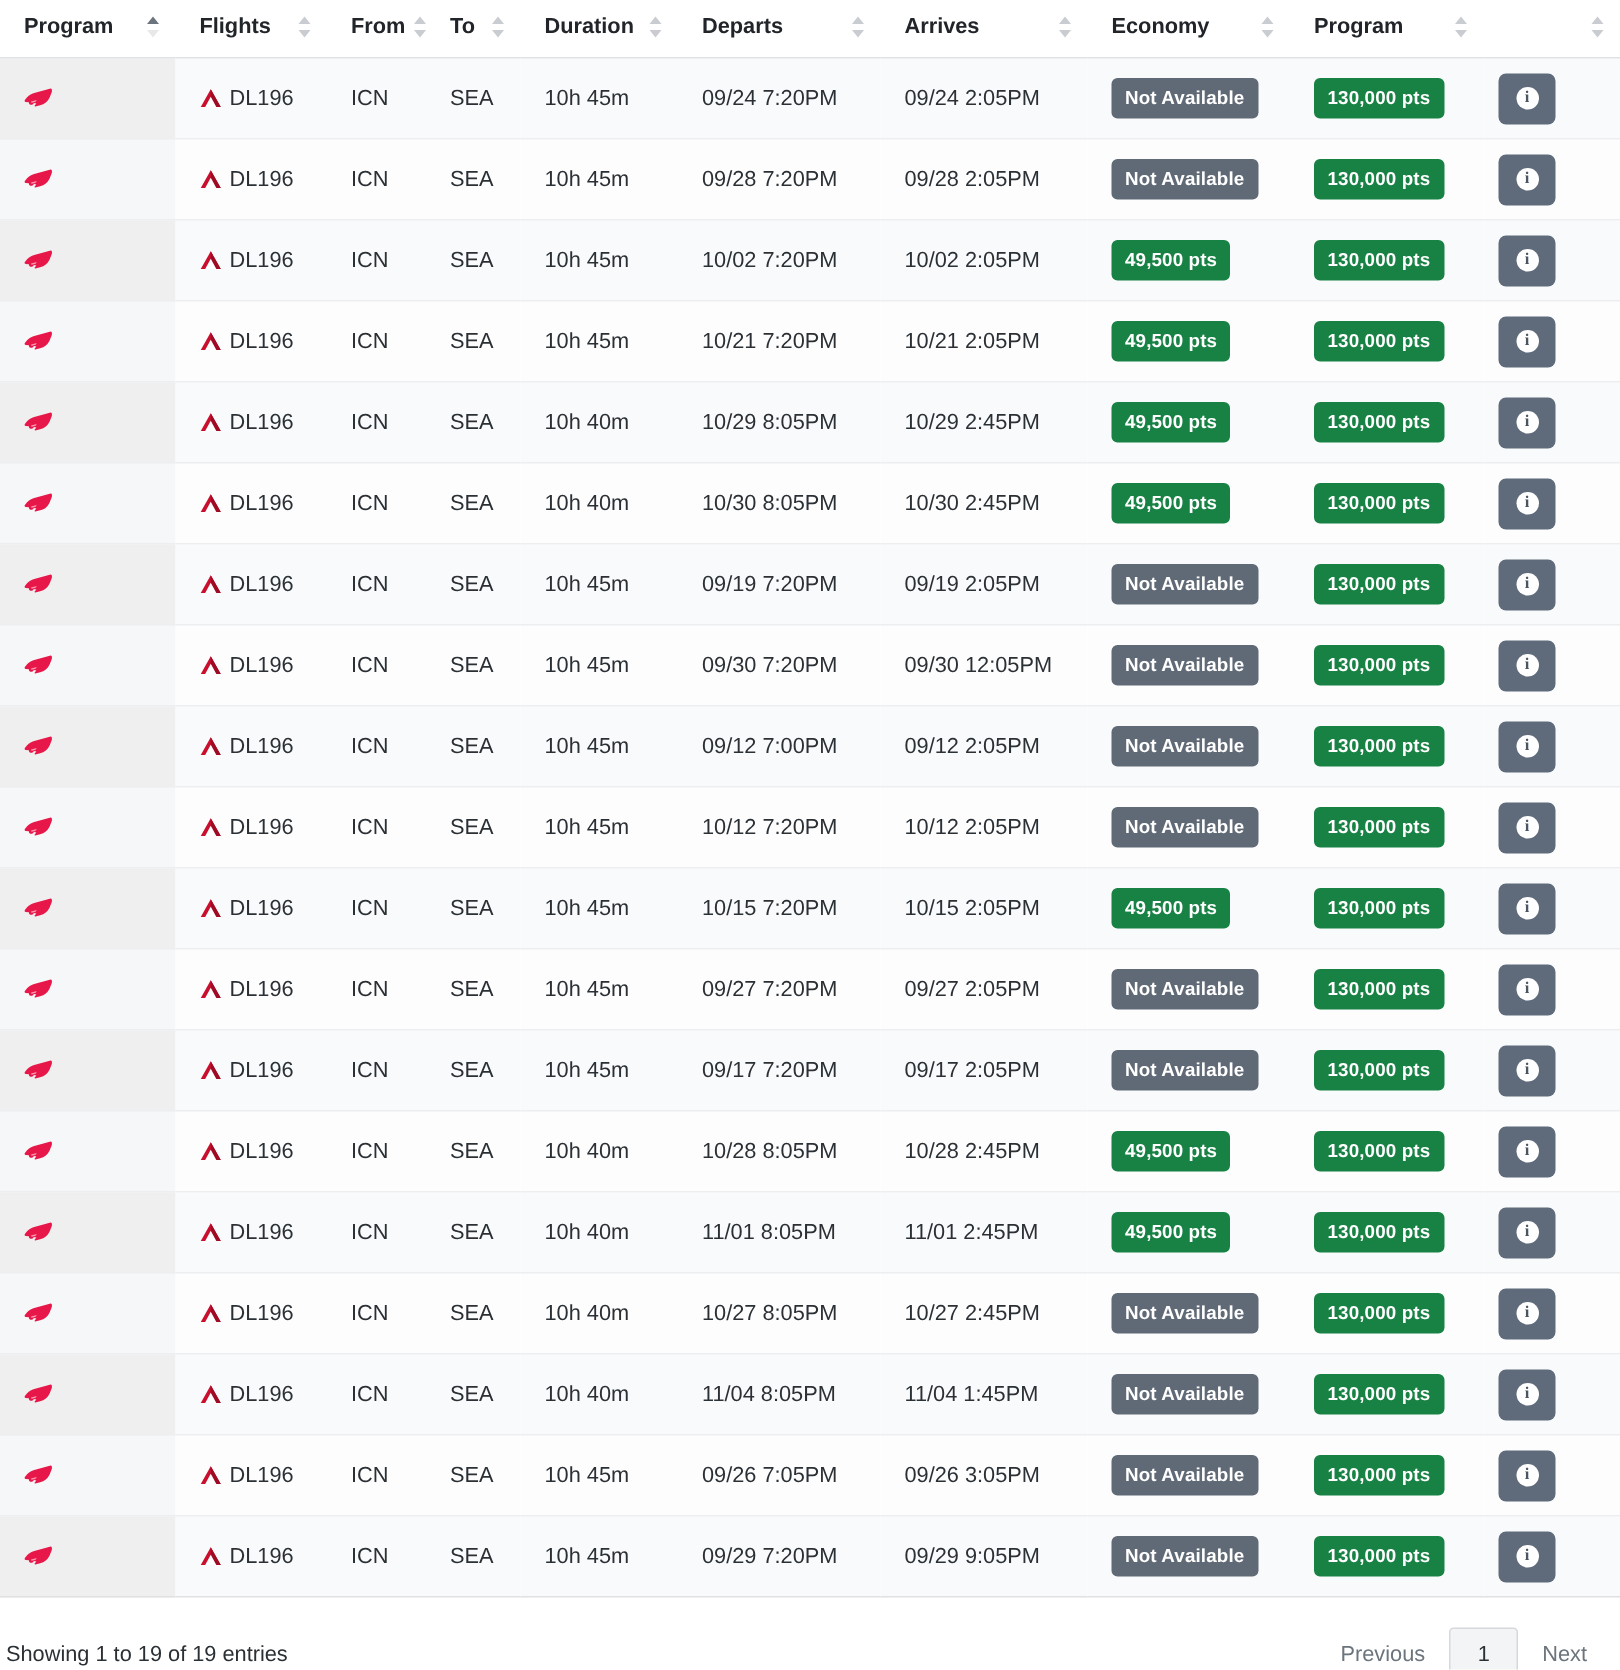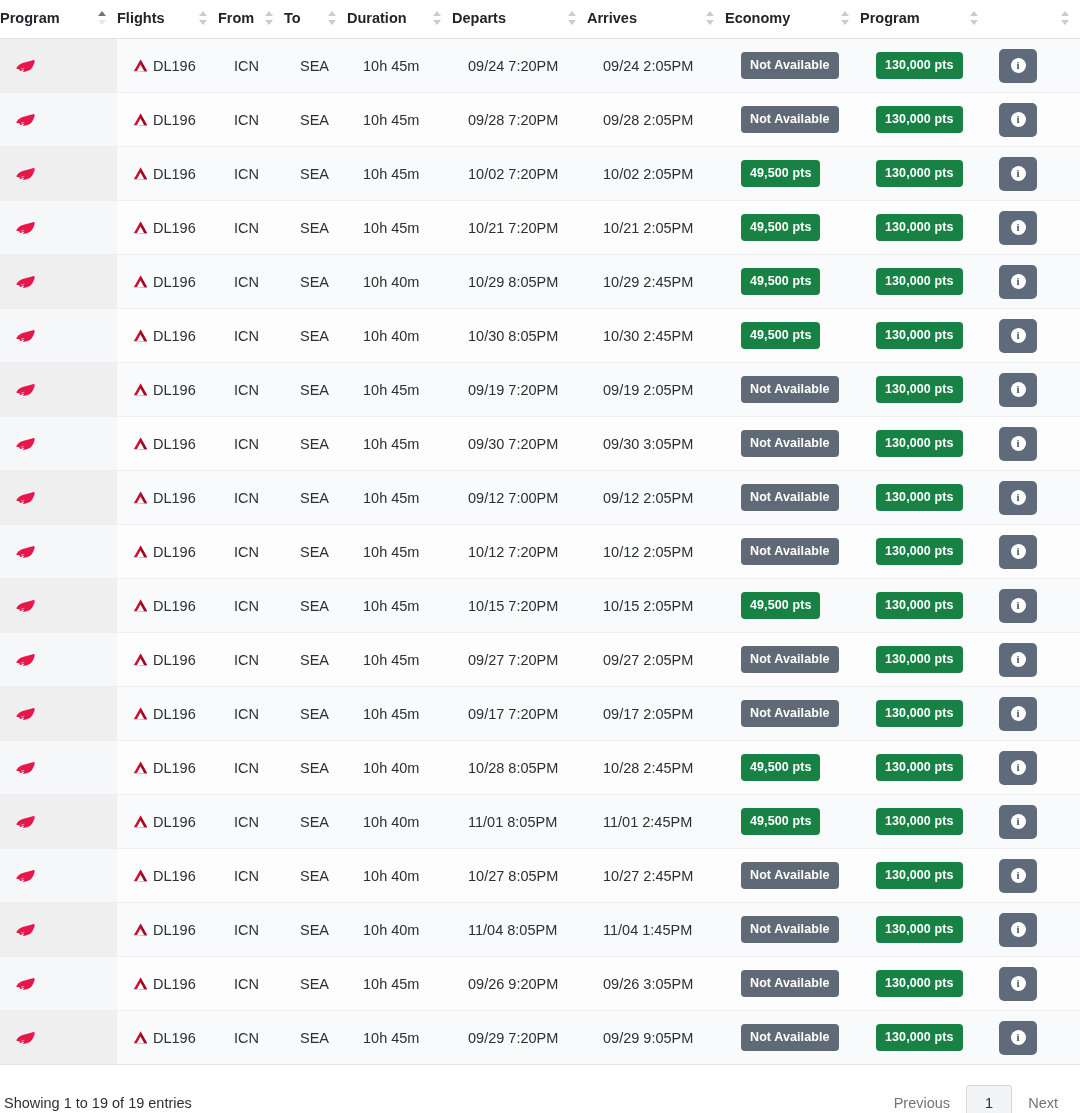--- a/index.html
+++ b/index.html
@@ -38,21 +38,21 @@
   col.c-economy  { width: 135px; }
   col.c-business { width: 129px; }
   col.c-info     { width: 91px;  }
 
   
   thead th {
     font-size: 14.5px;
     font-weight: bold;
     color: #212529;
     text-align: left;
-    padding: 10px 8px 12px 0;
+    padding: 10px 8px 12px 16px;
     border-bottom: 1px solid #dfe1e3;
     background: #ffffff;
     vertical-align: middle;
     position: relative;
     white-space: nowrap;
     cursor: pointer;
     user-select: none;
   }
   thead th.sorted-col {
     background: #ffffff;
@@ -519,21 +519,21 @@
                   <path d="M8 0.6 L15.2 13.2 L8 13.2 Z" fill="#9e0b24"></path>
                   <path d="M8 6.0 L12.0 13.2 L4.0 13.2 Z" fill="#ffffff"></path>
                 </svg></span>
               <span class="flight-no">DL196</span>
             </span>
           </td>
           <td>ICN</td>
           <td>SEA</td>
           <td>10h 45m</td>
           <td>09/30 7:20PM</td>
-          <td>09/30 3:05PM</td>
+          <td>09/30 12:05PM</td>
           <td><span class="badge gray">Not Available</span></td>
           <td><span class="badge green">130,000 pts</span></td>
           <td class="info-cell"><button class="info-btn">
               <span class="info-glyph">i</span>
             </button></td>
         </tr>
         <tr>
           <td class="col-sorted"><span class="prog-logo"><svg viewBox="0 0 24 19" width="19" height="15" aria-hidden="true">
                 <path d="M22.5 1.2 L8.6 5.0 C6.2 5.7 4.0 7.0 2.4 8.9 L0.7 11.0 C0.2 11.6 0.6 12.5 1.4 12.6 L4.1 12.9 C4.0 13.6 4.3 14.3 4.9 14.7 C5.9 15.4 7.3 15.1 7.9 14.1 L8.3 13.5 L10.4 14.0 L9.0 15.6 C8.7 16.0 9.0 16.5 9.5 16.4 L13.6 15.5 C17.2 14.7 20.2 12.2 21.6 8.8 L23.3 4.6 C23.9 3.0 23.6 0.9 22.5 1.2 Z" fill="#e8174a"></path>
                 <path d="M5.9 12.3 L10.8 11.0 L9.6 12.6 L6.3 13.4 Z" fill="#ffffff" opacity="0.55"></path>
@@ -778,21 +778,21 @@
                   <path d="M8 0.6 L15.2 13.2 L0.8 13.2 Z" fill="#c8102e"></path>
                   <path d="M8 0.6 L15.2 13.2 L8 13.2 Z" fill="#9e0b24"></path>
                   <path d="M8 6.0 L12.0 13.2 L4.0 13.2 Z" fill="#ffffff"></path>
                 </svg></span>
               <span class="flight-no">DL196</span>
             </span>
           </td>
           <td>ICN</td>
           <td>SEA</td>
           <td>10h 45m</td>
-          <td>09/26 9:20PM</td>
+          <td>09/26 7:05PM</td>
           <td>09/26 3:05PM</td>
           <td><span class="badge gray">Not Available</span></td>
           <td><span class="badge green">130,000 pts</span></td>
           <td class="info-cell"><button class="info-btn">
               <span class="info-glyph">i</span>
             </button></td>
         </tr>
         <tr>
           <td class="col-sorted"><span class="prog-logo"><svg viewBox="0 0 24 19" width="19" height="15" aria-hidden="true">
                 <path d="M22.5 1.2 L8.6 5.0 C6.2 5.7 4.0 7.0 2.4 8.9 L0.7 11.0 C0.2 11.6 0.6 12.5 1.4 12.6 L4.1 12.9 C4.0 13.6 4.3 14.3 4.9 14.7 C5.9 15.4 7.3 15.1 7.9 14.1 L8.3 13.5 L10.4 14.0 L9.0 15.6 C8.7 16.0 9.0 16.5 9.5 16.4 L13.6 15.5 C17.2 14.7 20.2 12.2 21.6 8.8 L23.3 4.6 C23.9 3.0 23.6 0.9 22.5 1.2 Z" fill="#e8174a"></path>

